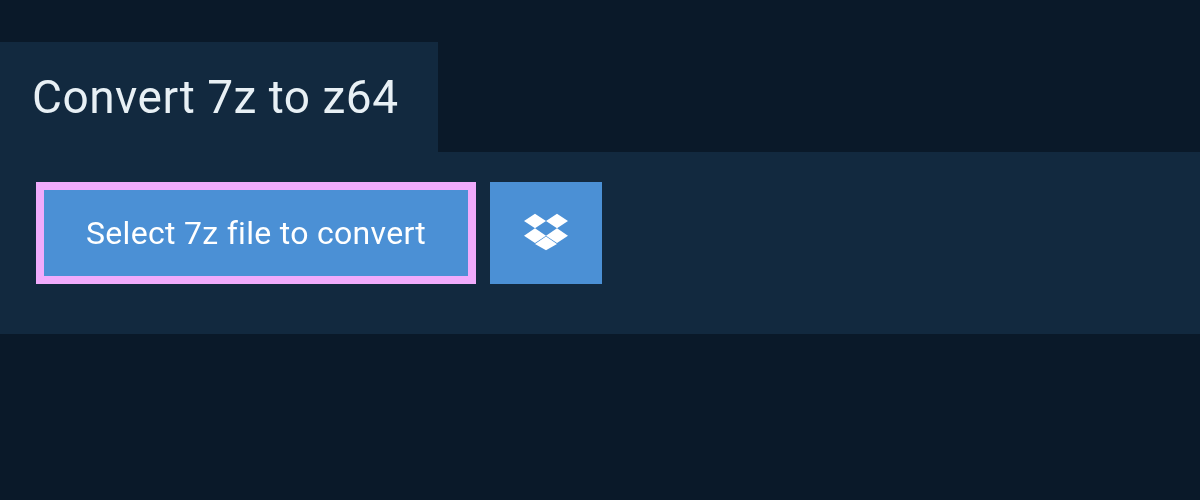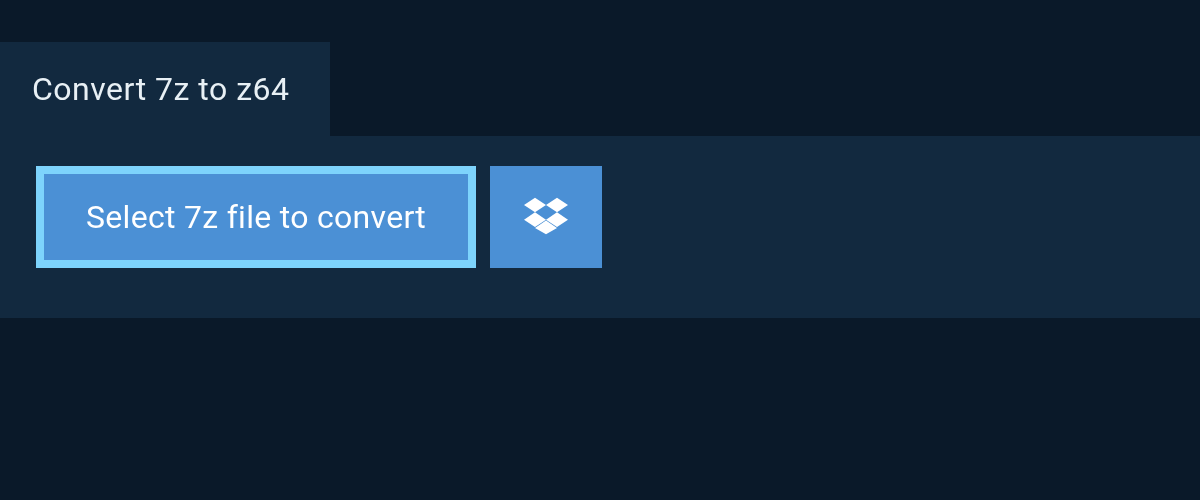--- a/index.html
+++ b/index.html
@@ -15,37 +15,37 @@
       overflow: hidden;
     }
     .header-tab {
       background: #12293f;
       display: inline-block;
       padding: 28px 40px 28px 32px;
       margin-top: 42px;
     }
     .header-tab h1 {
       color: #e8f0f5;
-      font-size: 32px;
+      font-size: 46px;
       font-weight: 400;
       letter-spacing: 0.5px;
     }
     .main-panel {
       background: #12293f;
       width: 100%;
       padding: 30px 36px 50px 36px;
     }
     .button-row {
       display: flex;
       gap: 14px;
       align-items: stretch;
     }
     .select-file-button {
       background: #4b90d5;
-      border: 8px solid #7dd3fc;
+      border: 8px solid #f0abfc;
       color: #ffffff;
       font-size: 32px;
       font-weight: 400;
       padding: 24px 42px;
       cursor: pointer;
       font-family: inherit;
       letter-spacing: 0.3px;
     }
     .dropbox-button {
       background: #4b90d5;

